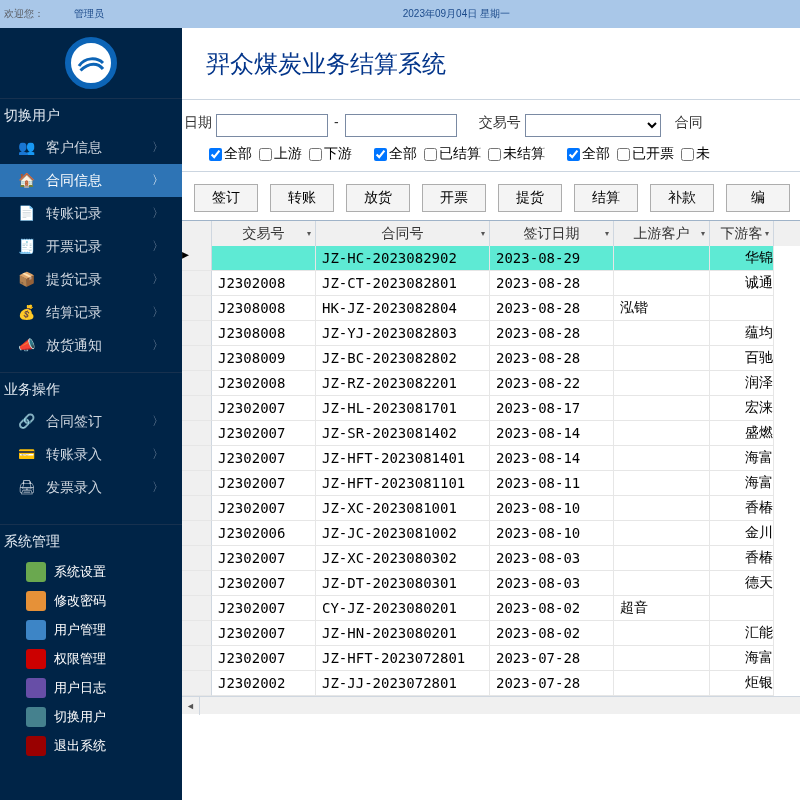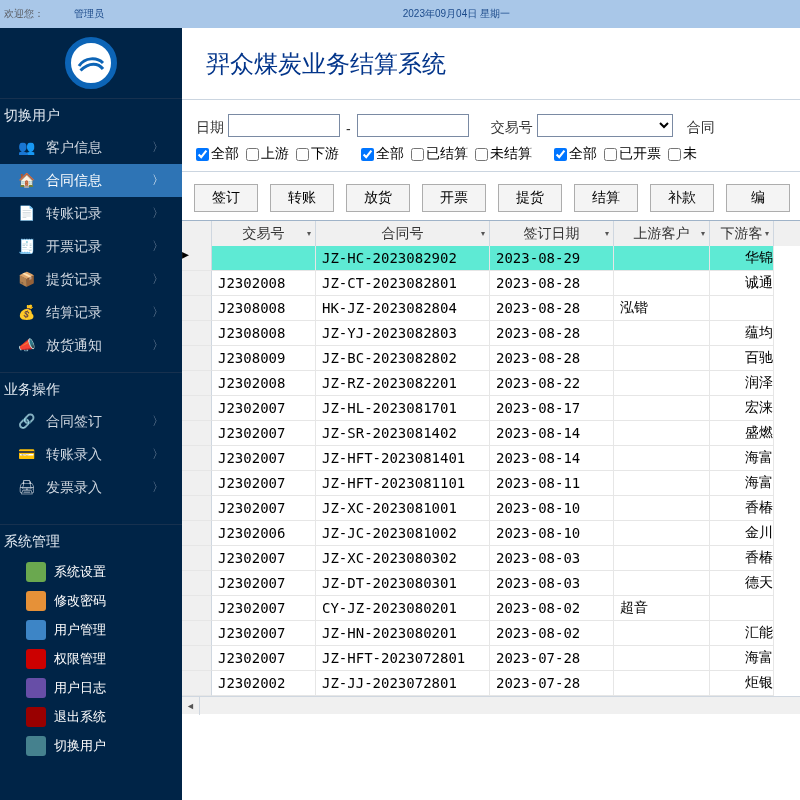--- a/index.html
+++ b/index.html
@@ -23,28 +23,28 @@
   .nav-item.active { background: #2e74b5; color: #fff; }
   .nav-item.active .chev { color: #fff; }
   .nav-item .nicon { width: 18px; height: 18px; margin-right: 10px; display: inline-block; }
   .sys-item { height: 29px; display: flex; align-items: center; padding-left: 26px; font-size: 13px; color: #ffffff; cursor: pointer; }
   .sys-item .nicon { width: 20px; height: 20px; margin-right: 8px; display: inline-block; border-radius: 3px; }
 
   .main { flex: 1; background: #fff; }
   .main-head { height: 72px; border-bottom: 1px solid #cbd5e0; display: flex; align-items: center; padding-left: 24px; }
   .main-title { font-size: 24px; color: #03358a; }
 
-  .filter-row { padding: 6px 10px 0 14px; font-size: 14px; color: #333; display: flex; align-items: flex-end; gap: 4px; }
+  .filter-row { padding: 6px 10px 0 2px; font-size: 14px; color: #333; display: flex; align-items: flex-start; gap: 4px; }
   .filter-row input.date { width: 112px; height: 23px; border: 1px solid #7a8aa3; }
   .filter-row .dash { padding: 0 2px; }
   .filter-row .lab2 { margin-left: 18px; }
   .filter-row select.txn { width: 136px; height: 23px; border: 1px solid #7a8aa3; background:#fff; }
   .filter-row .lab3 { margin-left: 10px; }
 
-  .check-row { padding: 8px 10px 8px 14px; display: flex; align-items: center; gap: 5px; font-size: 14px; border-bottom: 1px solid #cbd5e0; }
+  .check-row { padding: 8px 10px 8px 27px; display: flex; align-items: center; gap: 5px; font-size: 14px; border-bottom: 1px solid #cbd5e0; }
   .check-row label { display: inline-flex; align-items: center; gap: 2px; margin-right: 2px; }
   .check-row .gap { width: 10px; }
 
   .btn-row { padding: 12px 10px 8px 12px; display: flex; gap: 12px; }
   .btn { min-width: 64px; height: 28px; border: 1px solid #adadad; background: #f4f4f4; font-size: 14px; cursor: pointer; padding: 0 12px; }
 
   .grid { border-top: 1px solid #9fb3c8; font-family: "SimSun","NSimSun",monospace; }
   .grid-head { display: flex; background: #f0f0f0; height: 25px; font-size: 14px; color: #333; }
   .grid-head .hc { border-right: 1px solid #cfd7e0; display: flex; align-items: center; justify-content: center; position: relative; }
   .grid-head .hc .dd { position: absolute; right: 4px; font-size: 8px; color: #555; }
@@ -160,26 +160,26 @@
         </div>
         <div class="sys-item">
           <span class="nicon" style="background:#cc0000"></span>
           <span>权限管理</span>
         </div>
         <div class="sys-item">
           <span class="nicon" style="background:#674ea7"></span>
           <span>用户日志</span>
         </div>
         <div class="sys-item">
+          <span class="nicon" style="background:#45818e"></span>
+          <span>切换用户</span>
+        </div>
+        <div class="sys-item">
           <span class="nicon" style="background:#990000"></span>
           <span>退出系统</span>
-        </div>
-        <div class="sys-item">
-          <span class="nicon" style="background:#45818e"></span>
-          <span>切换用户</span>
         </div>
       </div>
   </div>
 
   <div class="main">
     <div class="main-head">
       <div class="main-title">羿众煤炭业务结算系统</div>
     </div>
 
     <div style="height:8px"></div>

